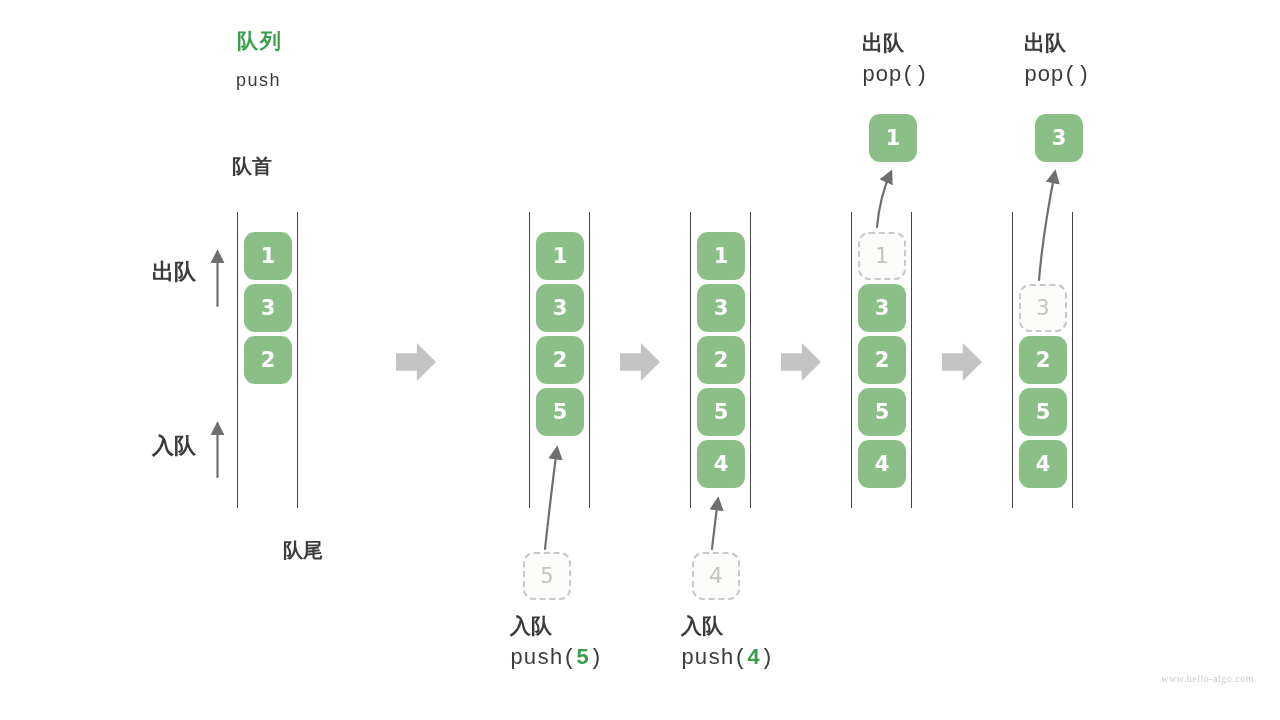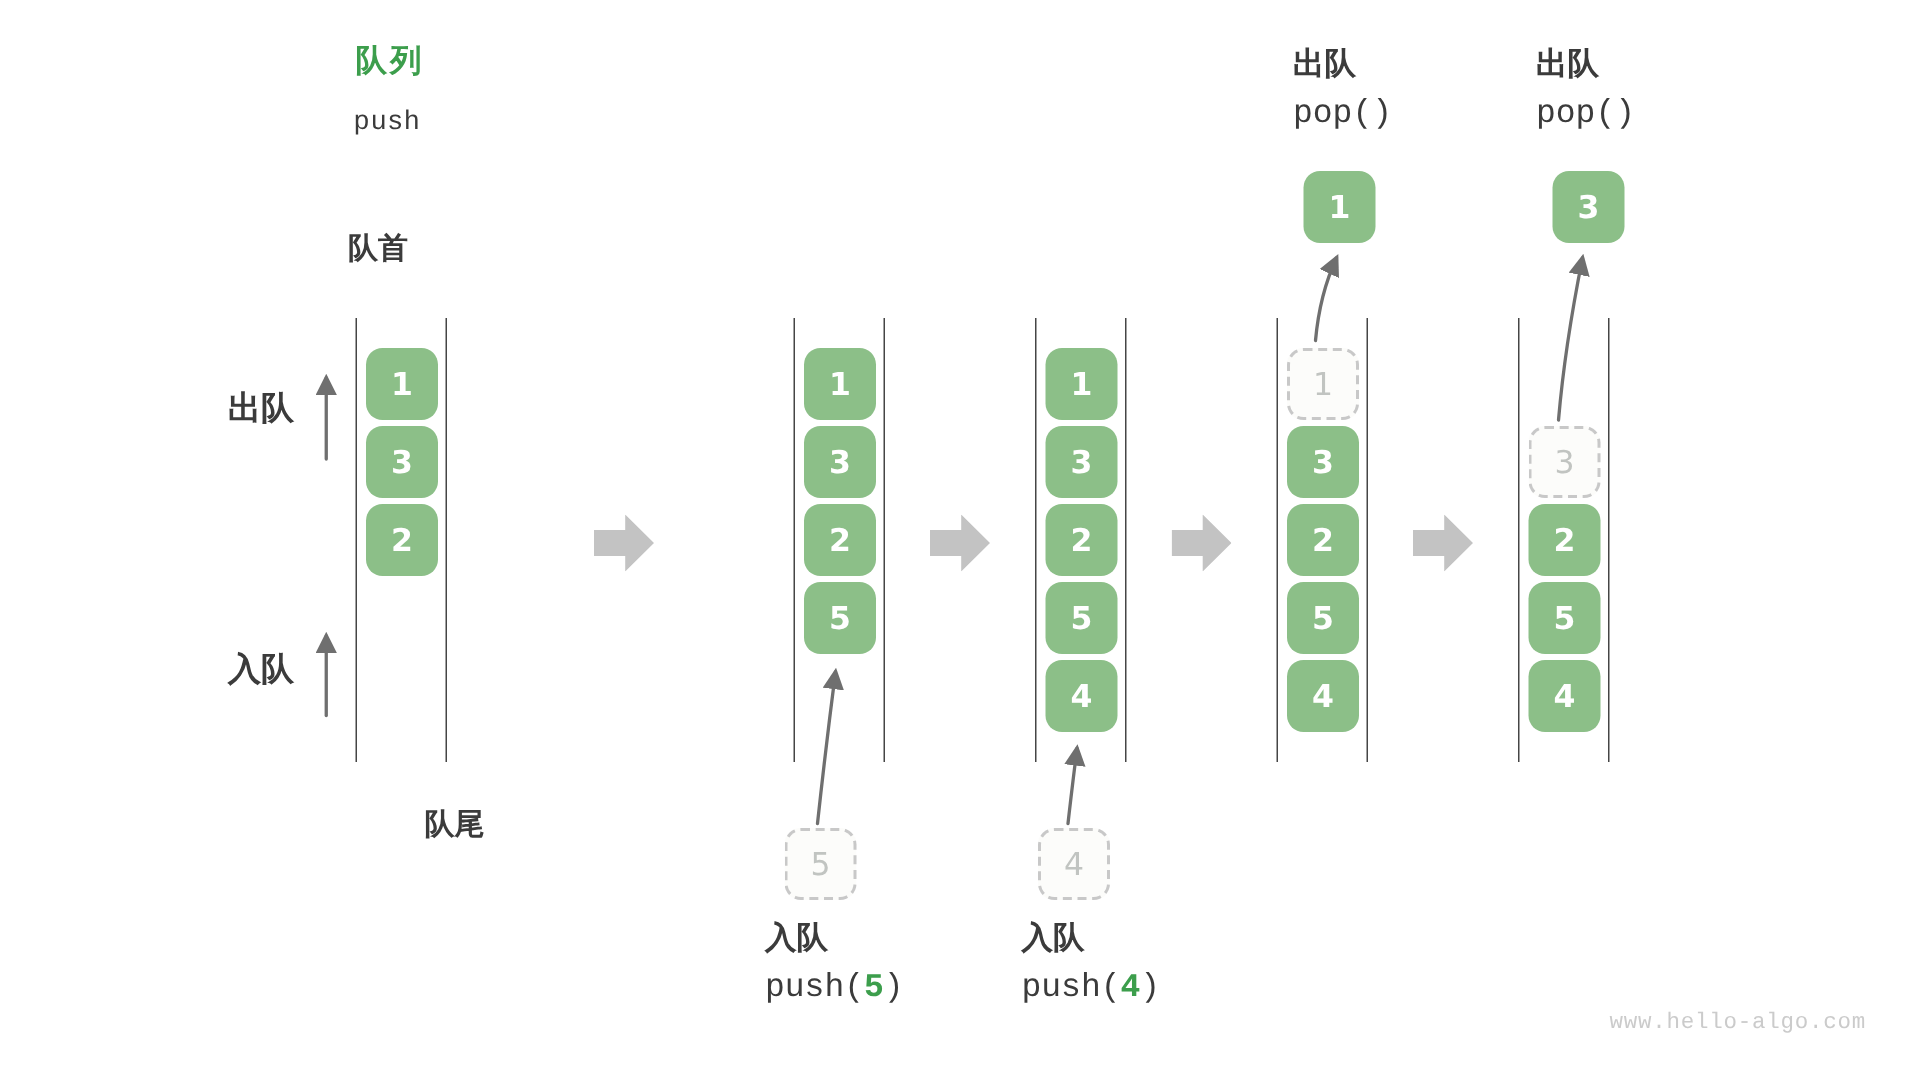--- a/index.html
+++ b/index.html
@@ -39,22 +39,22 @@
     background:#FCFCFA;border:2px dashed var(--dash-border);
     color:var(--faded);font-weight:400;
   }
   .block-arrow{
     position:absolute;width:40px;height:38px;background:var(--block-arrow);
     clip-path:polygon(0% 27%,52% 27%,52% 0%,100% 50%,52% 100%,52% 73%,0% 73%);
   }
   #overlay{position:absolute;left:0;top:0;pointer-events:none;}
   .thin-arrow{stroke:var(--thin-arrow);stroke-width:2.2;fill:none;stroke-linecap:round;}
   #watermark{
-    position:absolute;right:36px;top:673px;font-family:Liberation Mono, monospace;
-    font-size:15px;color:var(--wm);letter-spacing:0.5px;
+    position:absolute;right:26px;top:673px;font-family:Liberation Serif, serif;
+    font-size:10px;color:var(--wm);letter-spacing:0.5px;
   }
 </style>
 </head>
 <body>
 
 <div id="stage" style="--green: #8CBF88; --accent: #3C9E4C; --text: #3B3B3B; --thin-arrow: #6F6F6F; --block-arrow: #C3C3C3; --line: #454545; --dash-border: #C8C8C8; --faded: #C1C4C1; --wm: #CBCBCB;">
 
   <svg id="overlay" width="1280" height="720" viewBox="0 0 1280 720">
     <defs>
       <marker id="arrowhead" viewBox="0 0 10 10" refX="8" refY="5" markerWidth="6.5" markerHeight="6.5" orient="auto">

